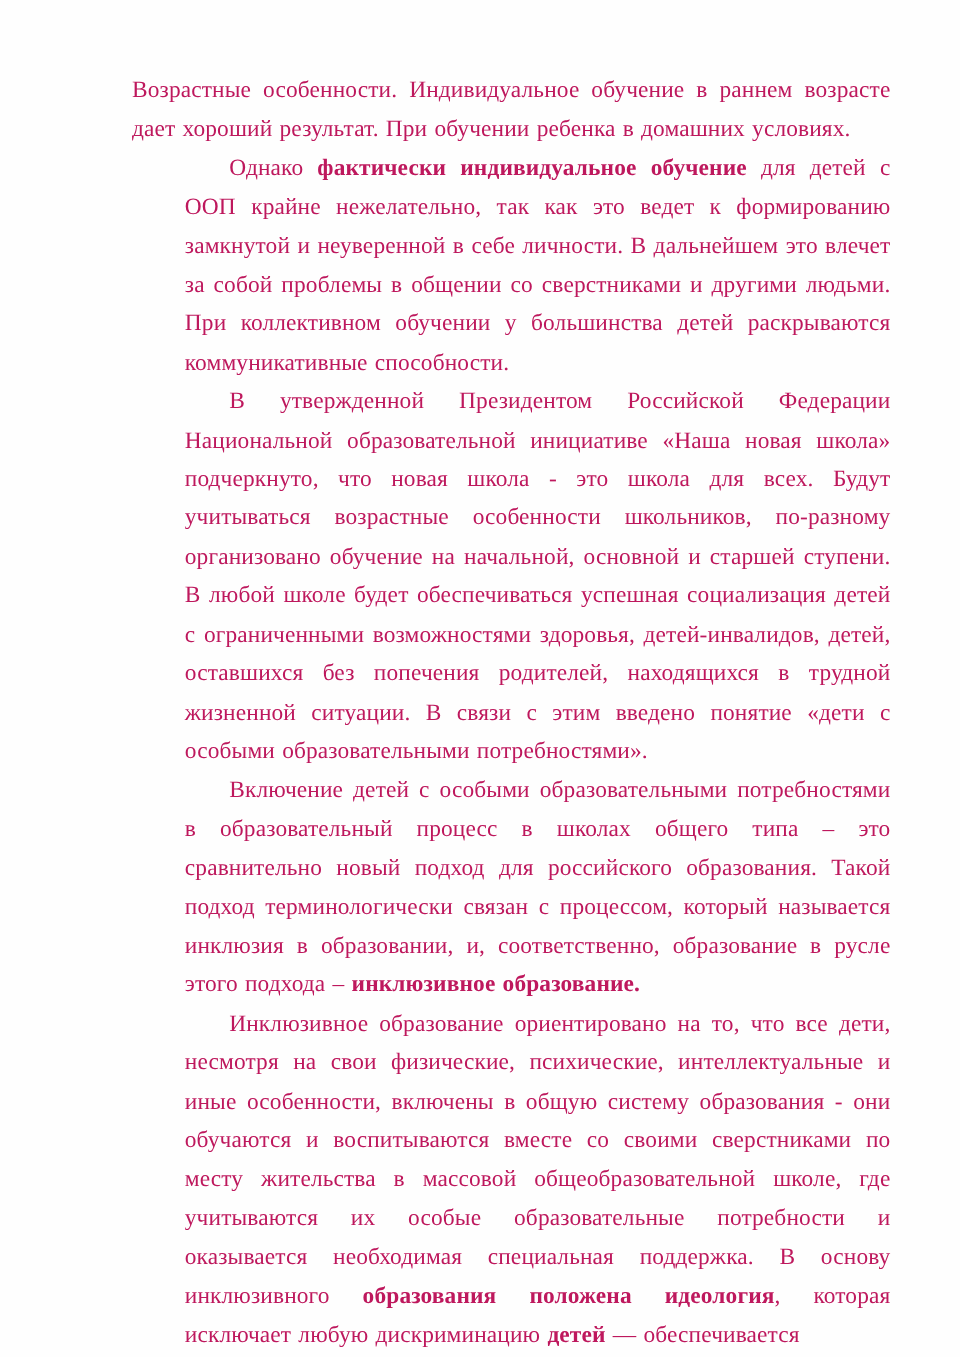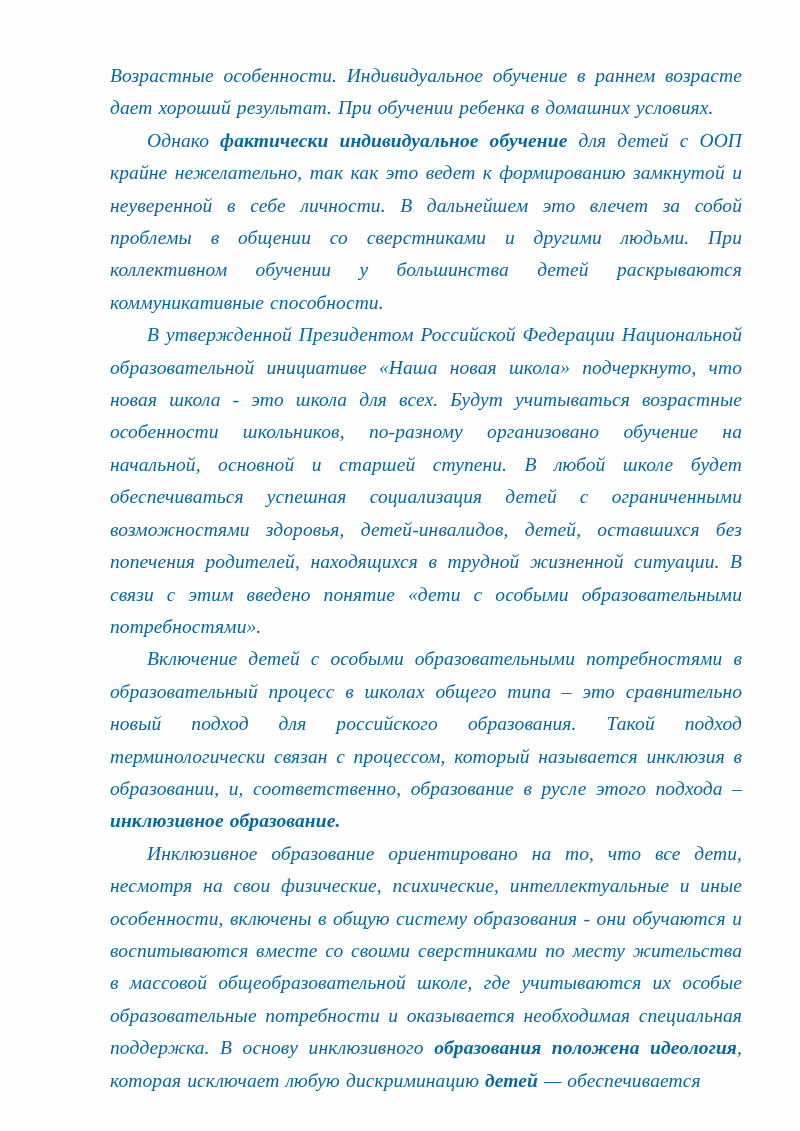--- a/index.html
+++ b/index.html
@@ -13,33 +13,33 @@
     height: 1131px;
     background: #fefefe;
     overflow: hidden;
     font-family: "Liberation Serif", "DejaVu Serif", serif;
   }
   .page-content {
     position: absolute;
     top: 60px;
     left: 110px;
     width: 632px;
-    color: #0369a1;
-    font-style: italic;
+    color: #be185d;
   }
   .page-content p {
     margin: 0;
     font-size: 19.5px;
     line-height: 32.4px;
     text-align: justify;
     letter-spacing: 0.1px;
     word-spacing: 1px;
   }
   .page-content p.indented {
     text-indent: 37px;
+    margin-left: 44px;
   }
   .page-content .run-bold {
     font-weight: bold;
   }
 </style>
 </head>
 <body>
 
 <main class="page">
   <div class="page-content" id="paragraphs-container">

